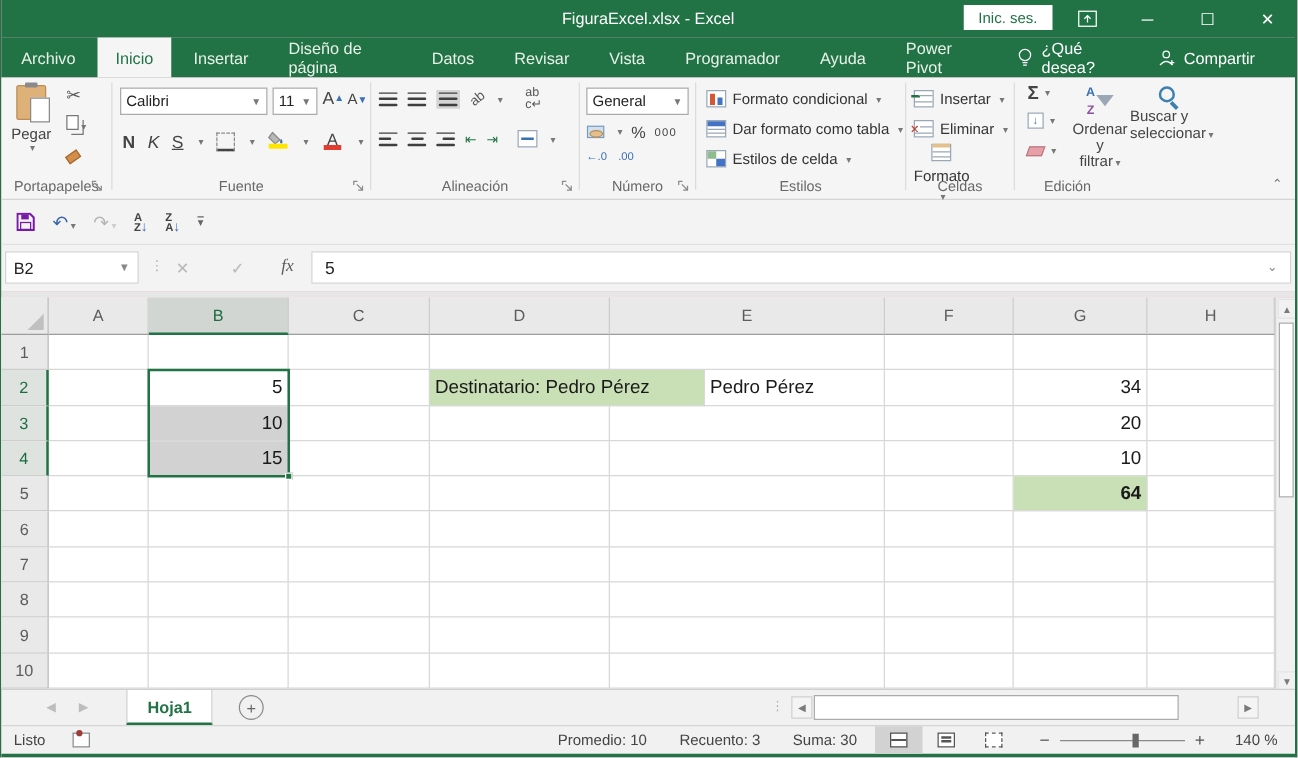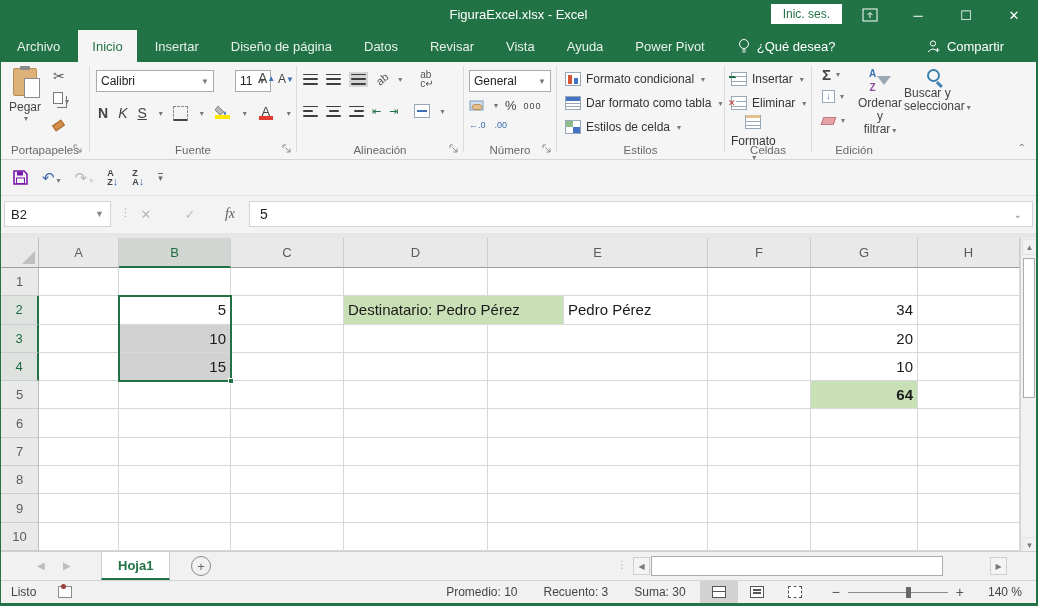--- a/index.html
+++ b/index.html
@@ -128,20 +128,21 @@
   </div>
 
   <div id="tabrow">
     <div class="rtab">Archivo</div>
     <div class="rtab active">Inicio</div>
     <div class="rtab">Insertar</div>
     <div class="rtab">Diseño de página</div>
     <div class="rtab">Datos</div>
     <div class="rtab">Revisar</div>
     <div class="rtab">Vista</div>
+    <div class="rtab">Programador</div>
     <div class="rtab">Ayuda</div>
     <div class="rtab">Power Pivot</div>
     <div class="rtab help">
       <span>
           <svg width="14" height="16" viewBox="0 0 14 16">
             <circle cx="7" cy="6" r="4.5" fill="none" stroke="#fff"></circle>
             <path d="M5 12h4 M5.5 14h3" stroke="#fff"></path>
           </svg>
         </span>
       <span>¿Qué desea?</span>
@@ -182,21 +183,21 @@
           </svg>
       </div>
       <div class="gdivider" style="left:88px;"></div>
     </div>
 
     <div class="rgroup" style="left:89px;width:206px;">
       <div class="combo" style="position:absolute;left:6px;top:8px;width:118px;">
         <span>Calibri</span>
           <span class="arrow">▼</span>
       </div>
-      <div class="combo" style="position:absolute;left:145px;top:8px;width:36px;">
+      <div class="combo" style="position:absolute;left:128px;top:8px;width:36px;">
         <span>11</span>
           <span class="arrow">▼</span>
       </div>
       <div class="icon-btn" style="position:absolute;left:168px;top:8px;font-size:14px;">
           <span>A</span>
           <span style="color:#3b6fb6;font-size:8px;vertical-align:top;">▲</span>
         </div>
       <div class="icon-btn" style="position:absolute;left:188px;top:10px;font-size:12px;">
           <span>A</span>
           <span style="color:#3b6fb6;font-size:8px;vertical-align:top;">▼</span>

